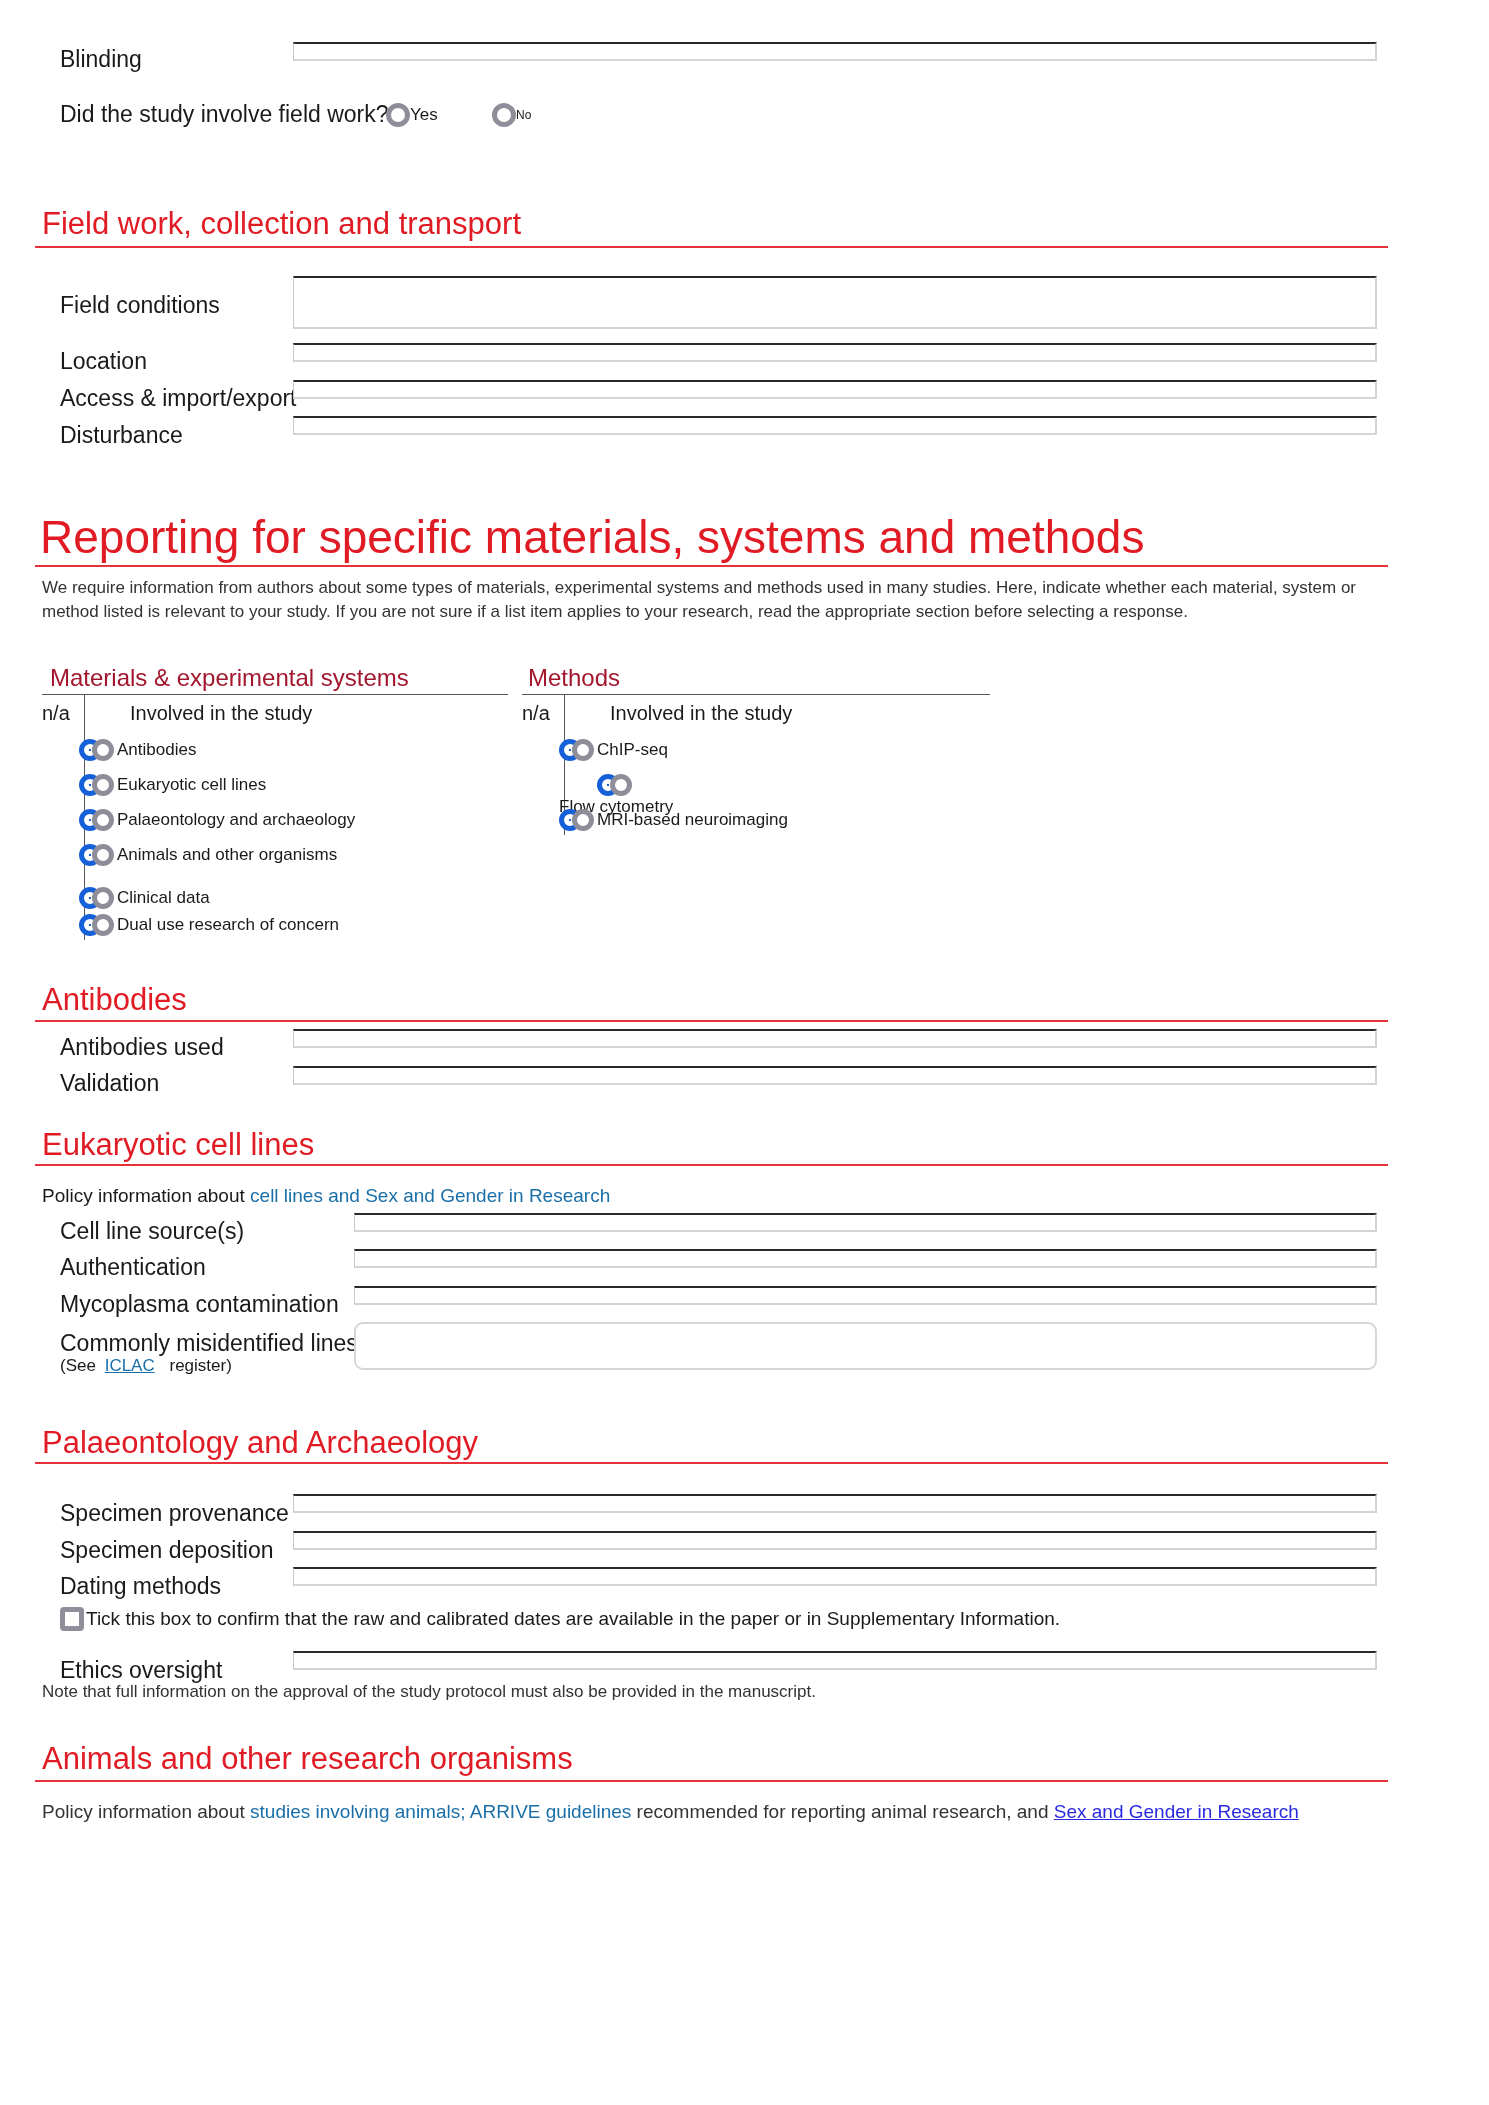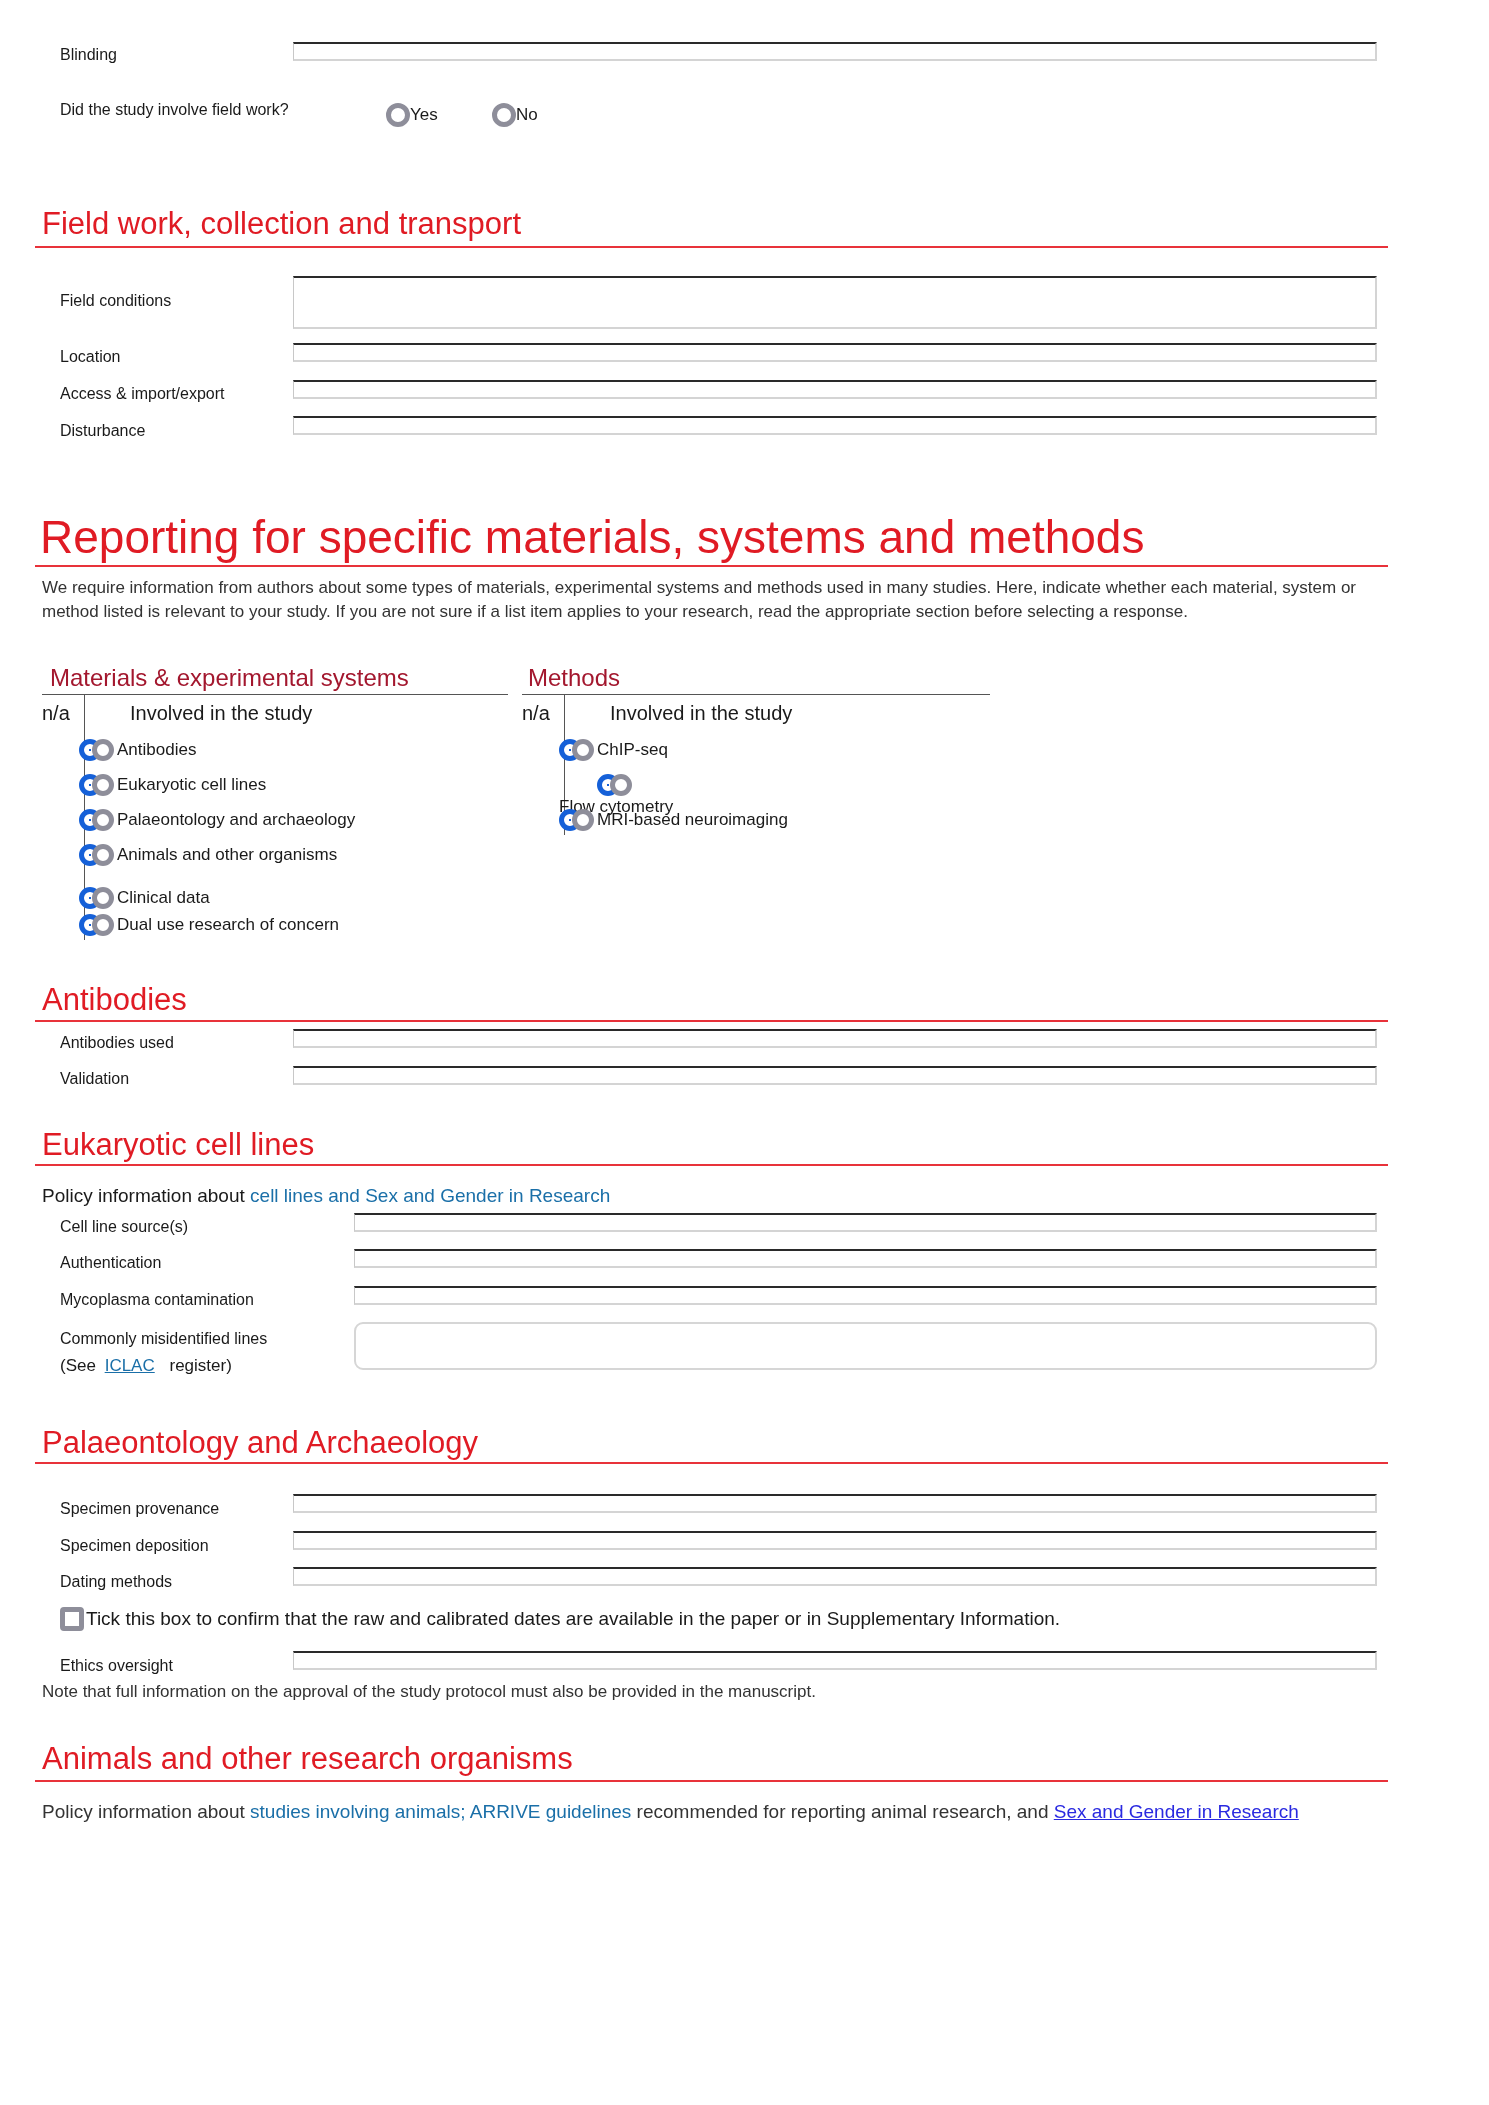--- a/index.html
+++ b/index.html
@@ -1,21 +1,21 @@
 <!DOCTYPE html>
 <html><head>
 <meta charset="utf-8">
 <style>
   html, body { margin: 0; padding: 0; background: #ffffff; }
   body {
     width: 1489px; height: 2105px; position: relative; overflow: hidden;
     font-family: "Liberation Sans", sans-serif; color: #1a1a1a;
   }
   .abs { position: absolute; }
-  .lbl { font-size: 16px; color: #1a1a1a; white-space: nowrap; }
+  .lbl { font-size: 23px; color: #1a1a1a; white-space: nowrap; }
   .field {
     position: absolute; left: 293px; width: 1084px; height: 19px;
     border-top: 2px solid #2a2a2a; border-left: 1px solid #c8c8c8;
     border-right: 2px solid #d4d4d4; border-bottom: 2px solid #d4d4d4;
     background: #fff; box-sizing: border-box;
   }
   .field.tall { height: 53px; }
   .field.rounded {
     border: 2px solid #d6d6d6; border-radius: 9px; height: 48px;
   }
@@ -60,21 +60,21 @@
 <body>
 
 <div class="abs lbl" style="left:60px; top:46px;">Blinding</div>
 <div class="field" style="top:42px;"></div>
 
 <div class="abs lbl" style="left:60px; top:101px;">Did the study involve field work?</div>
 <div class="abs" style="left:386px; top:103px; display:flex; align-items:center; font-size:17px;">
   <span class="radio"></span>
   <span>Yes</span>
 </div>
-<div class="abs" style="left:492px; top:103px; display:flex; align-items:center; font-size:17px;">
+<div class="abs" style="left:492px; top:103px; display:flex; align-items:center; font-size:12px;">
   <span class="radio"></span>
   <span>No</span>
 </div>
 
 <div class="h2" style="top:206px;">Field work, collection and transport</div>
 <div class="rule-red" style="top:246px;"></div>
 
 <div class="abs lbl" style="left:60px; top:292px;">Field conditions</div>
 <div class="field tall" style="top:276px;"></div>
 

